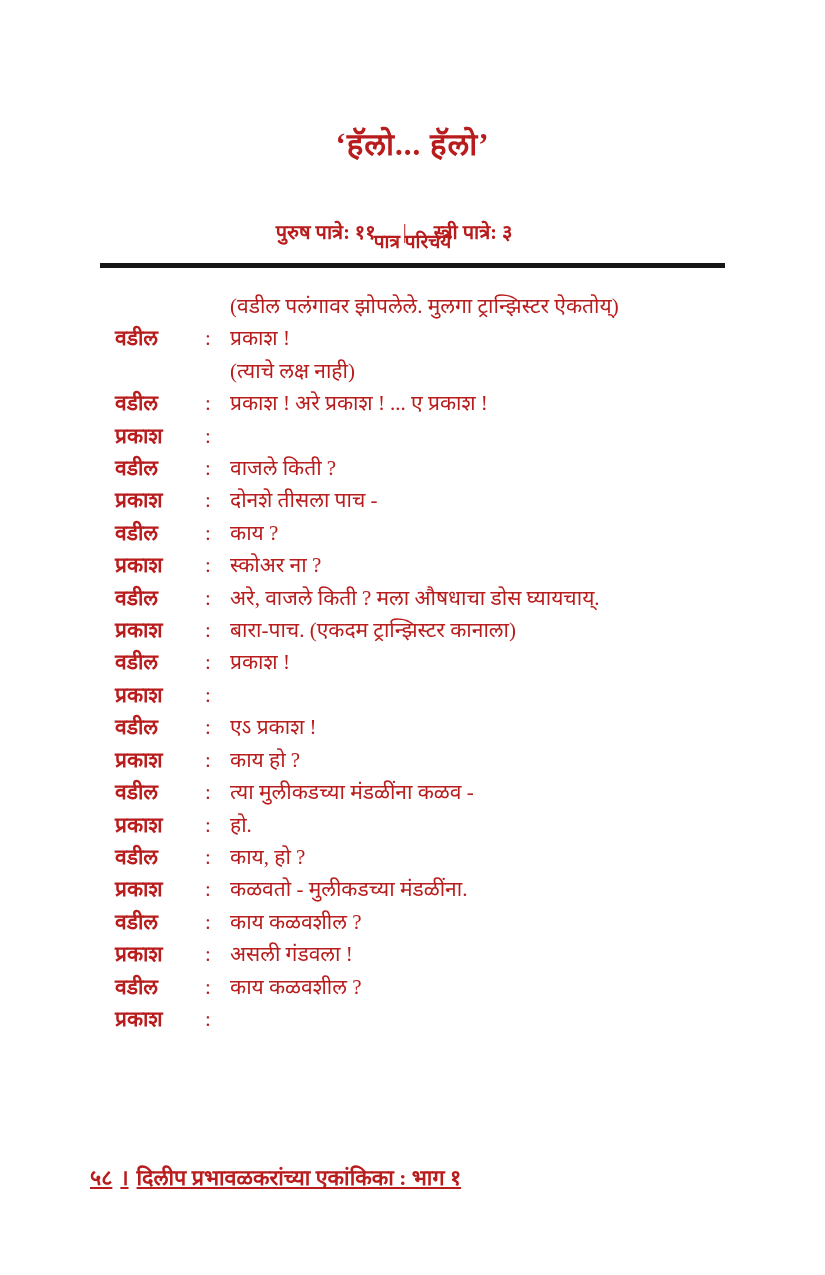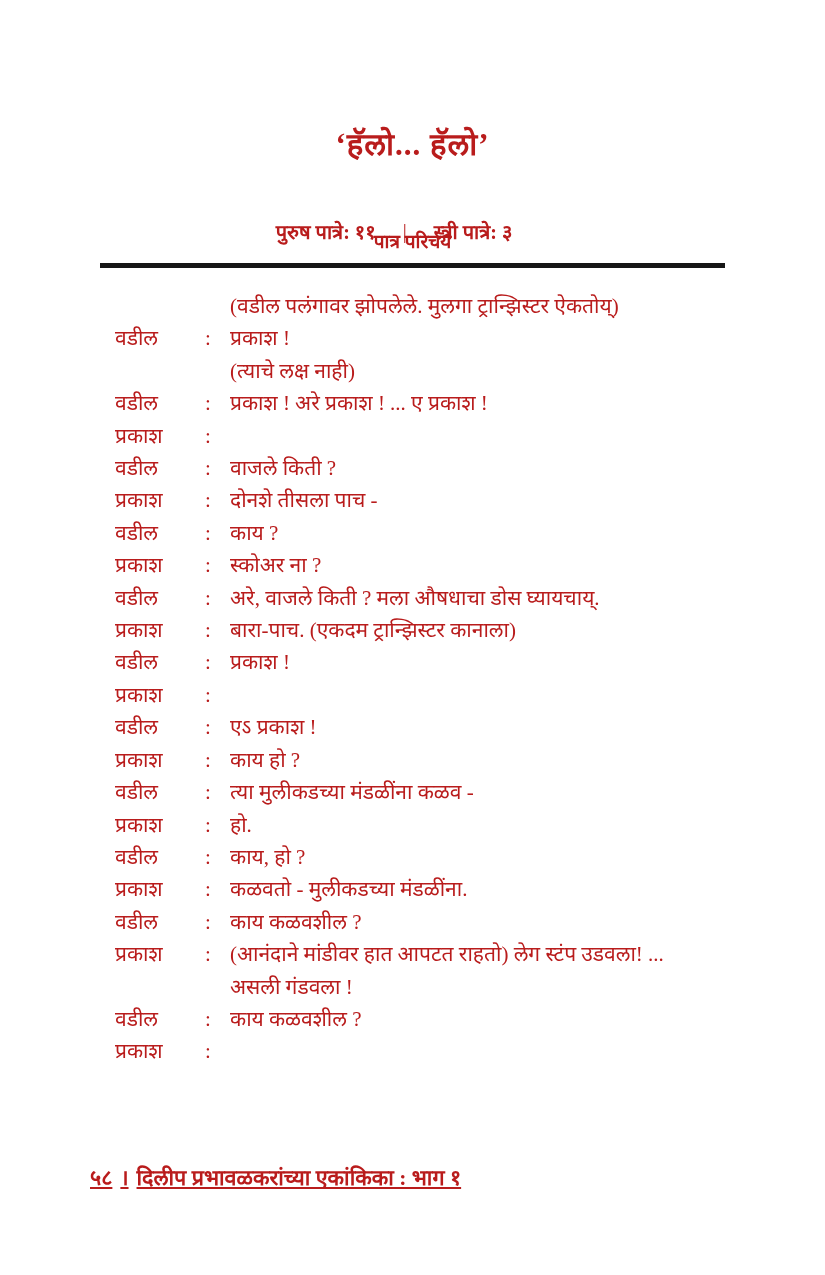--- a/index.html
+++ b/index.html
@@ -33,21 +33,21 @@
   }
   .script{
     position:absolute;top:290px;left:100px;width:648px;
     font-size:21px;line-height:32.4px;margin-left:15px;
   }
   .row{
     display:grid;
     grid-template-columns:90px 25px 1fr;
     align-items:start;
   }
-  .speaker{white-space:nowrap;}
+  .speaker{white-space:nowrap;font-weight:bold;}
   .colon{text-align:left;}
   .text div{white-space:nowrap;}
   .footer{
     position:absolute;top:1162px;left:90px;
     font-size:21.5px;font-weight:bold;
     display:flex;gap:8px;align-items:baseline;text-decoration:underline;
   }
 </style>
 </head>
 <body>
@@ -198,21 +198,20 @@
         <span class="speaker">वडील</span>
         <span class="colon">:</span>
         <span class="text">
           <div>काय कळवशील ?</div>
         </span>
       </div>
       <div class="row">
         <span class="speaker">प्रकाश</span>
         <span class="colon">:</span>
         <span class="text">
-          <div>(आनंदाने मांडीवर हात आपटत राहतो) लेग स्टंप उडवला! ...</div>
           <div>असली गंडवला !</div>
         </span>
       </div>
       <div class="row">
         <span class="speaker">वडील</span>
         <span class="colon">:</span>
         <span class="text">
           <div>काय कळवशील ?</div>
         </span>
       </div>

